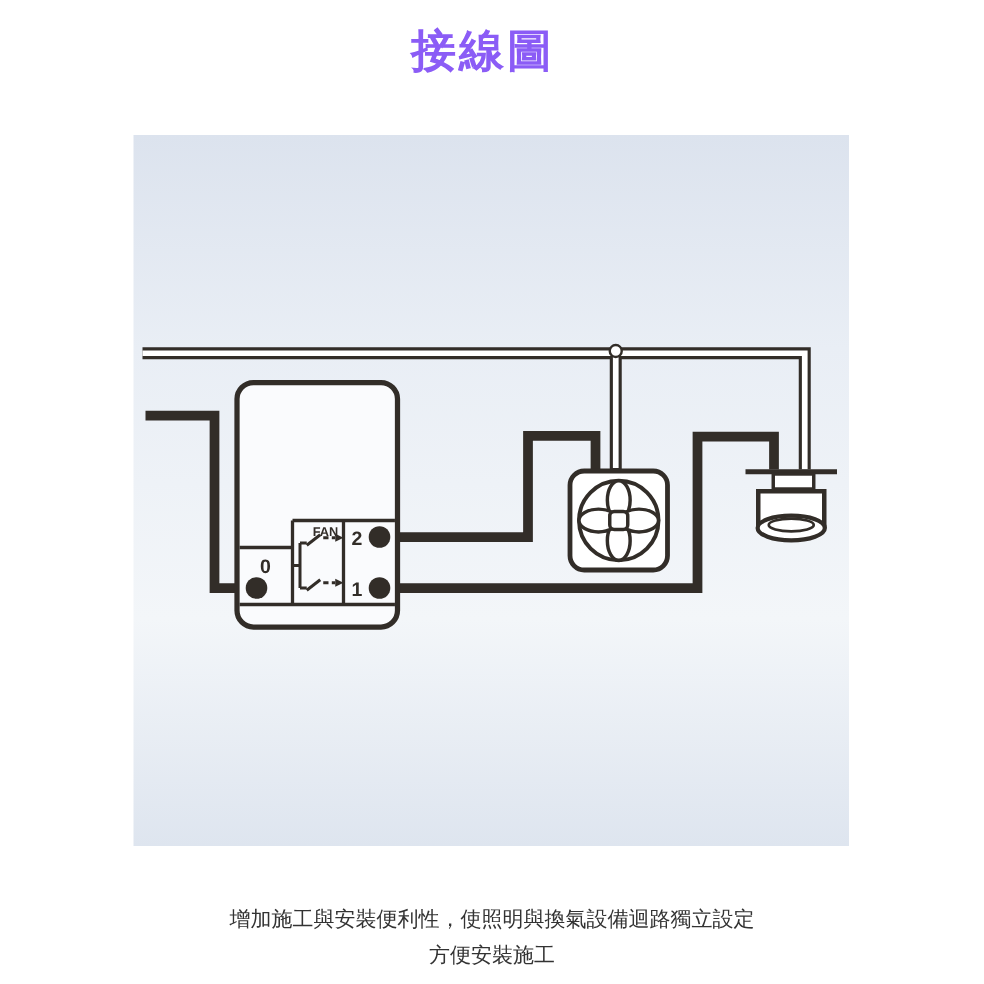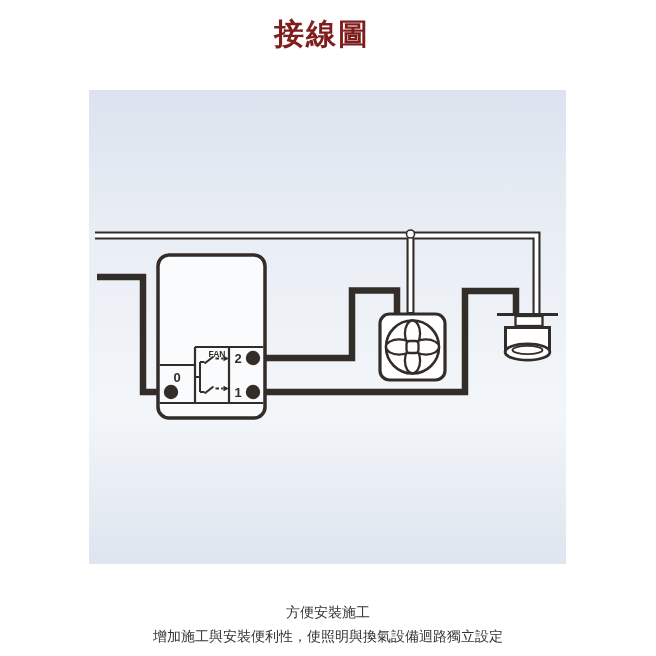--- a/index.html
+++ b/index.html
@@ -2,21 +2,21 @@
 <html><head>
 <meta charset="utf-8">
 <style>
   html,body{margin:0;padding:0;}
   body{
     width:656px;height:656px;position:relative;background:#ffffff;
     font-family:"Liberation Sans","DejaVu Sans",sans-serif;color:#1c1c1c;overflow:hidden;
   }
   .page-title{
     position:absolute;top:14px;left:0;width:644px;text-align:center;
-    font-size:30px;font-weight:700;letter-spacing:2px;color:#7f1d1d;
+    font-size:30px;font-weight:700;letter-spacing:2px;color:#8b5cf6;
   }
   .diagram-panel{
     position:absolute;left:89px;top:90px;width:477px;height:474px;
     background:linear-gradient(to bottom,#dce3ee 0%,#e9eef5 30%,#f3f6f9 68%,#dee5ef 100%);
   }
   .diagram-panel svg{display:block;}
   .caption{
     position:absolute;left:0;top:600px;width:656px;text-align:center;
     font-size:14px;line-height:24px;color:#333333;
   }
@@ -87,15 +87,15 @@
       <path class="ln" stroke-width="3.2" d="M408 224.5 L469 224.5"></path>
       <rect x="426.5" y="226" width="27" height="10" fill="#ffffff" stroke="#322d28" stroke-width="2.3"></rect>
       <path d="M416.5 262 L416.5 237.5 L460.5 237.5 L460.5 262" fill="#ffffff" stroke="#322d28" stroke-width="3"></path>
       <ellipse cx="438.5" cy="262" rx="22.4" ry="8.2" fill="#ffffff" stroke="#322d28" stroke-width="2.8"></ellipse>
       <ellipse cx="438.5" cy="260" rx="15" ry="4.2" fill="none" stroke="#322d28" stroke-width="1.8"></ellipse>
     </g>
   </svg>
 </div>
 
 <div class="caption">
+  <div>增加施工與安裝便利性，使照明與換氣設備迴路獨立設定</div>
   <div>方便安裝施工</div>
-  <div>增加施工與安裝便利性，使照明與換氣設備迴路獨立設定</div>
 </div>
 
 </body></html>

